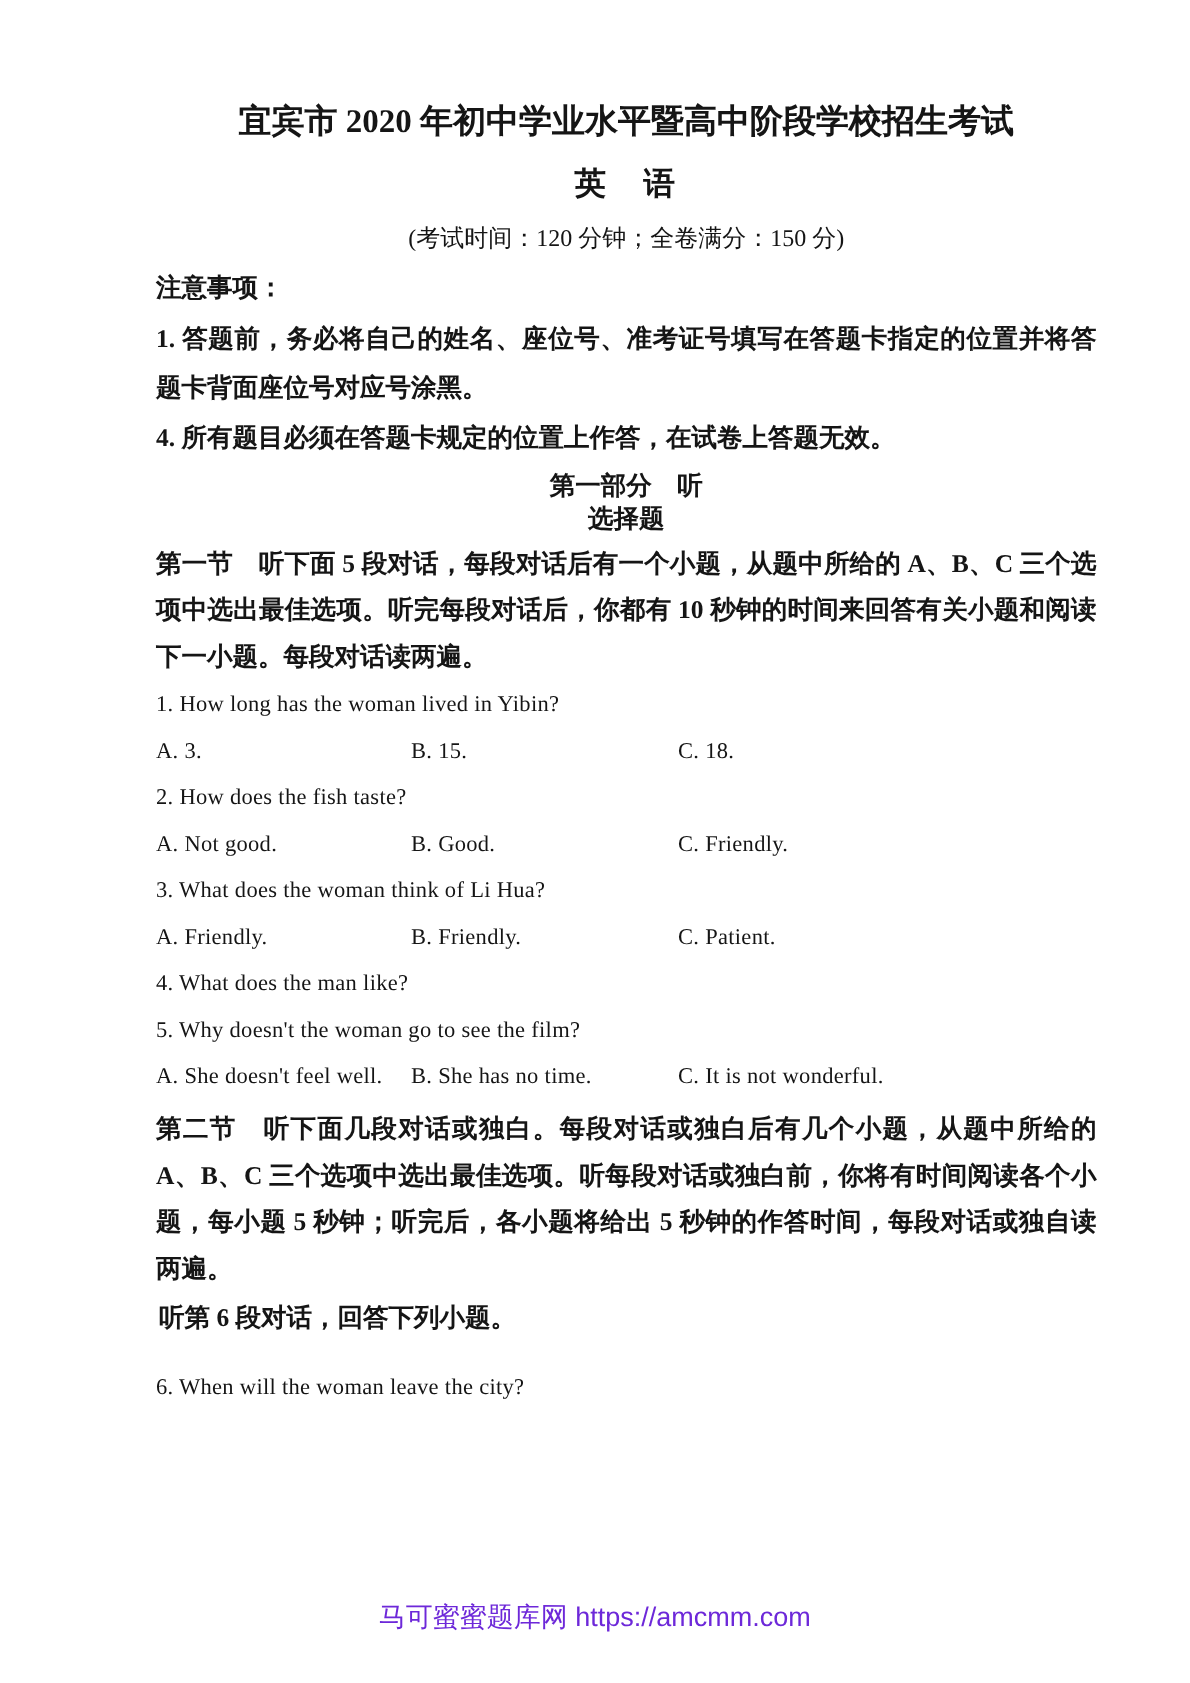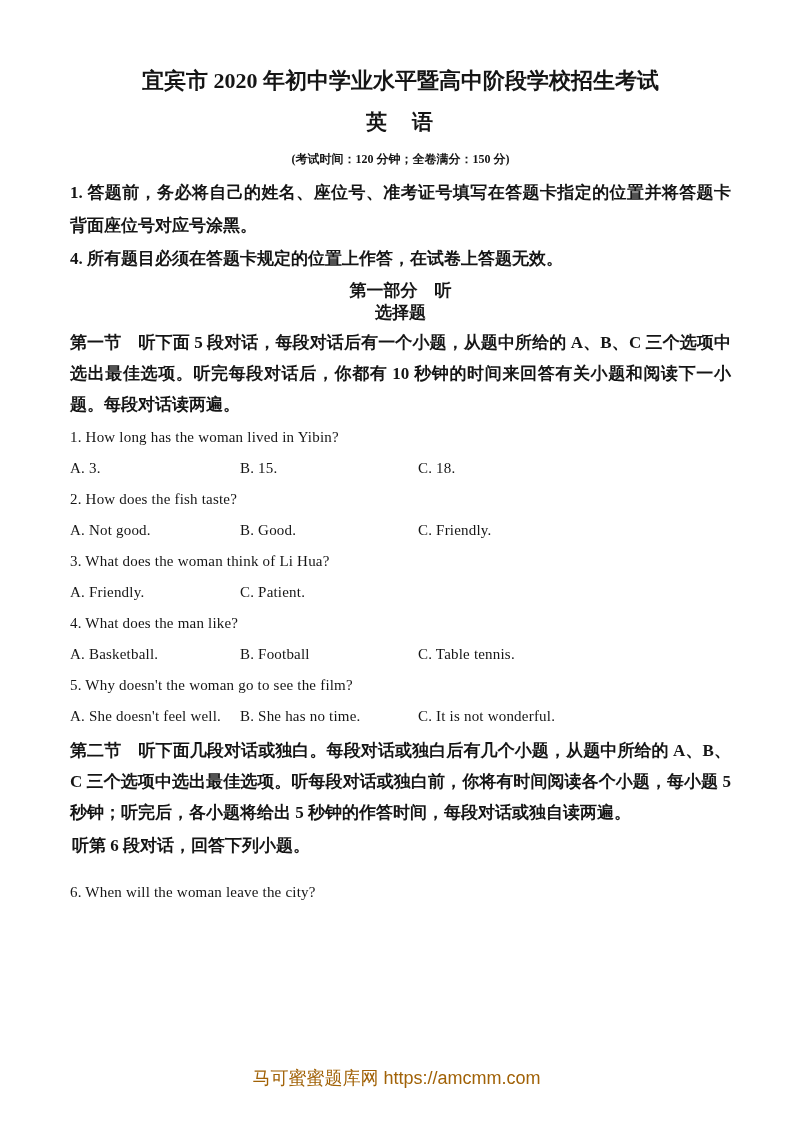--- a/index.html
+++ b/index.html
@@ -7,42 +7,42 @@
   body {
     width: 793px;
     height: 1122px;
     background: #ffffff;
     color: #151515;
     font-family: "Liberation Serif", serif;
     position: relative;
     overflow: hidden;
   }
   .doc {
-    padding: 66px 62px 0 70px;
+    padding: 66px 62px 0 104px;
   }
   
   .title {
     text-align: center;
     font-weight: 700;
     font-size: 22px;
     line-height: 29px;
     font-family: "Liberation Serif", serif;
   }
   .subject {
     text-align: center;
     font-weight: 700;
     font-size: 21px;
     line-height: 27px;
     margin-top: 14px;
     letter-spacing: 2px;
   }
   .exam-info {
     text-align: center;
-    font-weight: 700;
-    font-size: 12px;
+    font-weight: 400;
+    font-size: 16px;
     line-height: 21px;
     margin-top: 13px;
   }
   .notice-heading {
     font-weight: 700;
     font-size: 17px;
     line-height: 22px;
     margin-top: 11px;
   }
   .notice-list { margin-top: 6px; }
@@ -85,36 +85,37 @@
   .opt { display: block; }
   .opt-a { min-width: 170px; }
   .opt-b { min-width: 178px; }
   .q6 { margin-top: 16px; }
   .footer {
     position: absolute;
     left: 0;
     top: 1066px;
     width: 100%;
     text-align: center;
-    color: #a16207;
+    color: #6d28d9;
     font-size: 18px;
     font-family: "Liberation Sans", sans-serif;
   }
 </style>
 </head>
 <body>
 
 <div class="doc">
 
   <div class="title">宜宾市 2020 年初中学业水平暨高中阶段学校招生考试</div>
 
   <div class="subject">英　语</div>
 
   <div class="exam-info">(考试时间：120 分钟；全卷满分：150 分)</div>
 
+  <div class="notice-heading">注意事项：</div>
 
   <div class="notice-list">
     <p class="cn-par">1. 答题前，务必将自己的姓名、座位号、准考证号填写在答题卡指定的位置并将答题卡背面座位号对应号涂黑。</p>
     <p class="cn-par">4. 所有题目必须在答题卡规定的位置上作答，在试卷上答题无效。</p>
   </div>
 
   <div class="center-heading heading-part">第一部分　听</div>
 
   <div class="center-heading heading-choice">选择题</div>
 
@@ -132,29 +133,25 @@
     <div class="en-row">2. How does the fish taste?</div>
     <div class="en-row opt-row">
       <span class="opt opt-a">A. Not good.</span>
       <span class="opt opt-b">B. Good.</span>
       <span class="opt opt-c">C. Friendly.</span>
     </div>
 
     <div class="en-row">3. What does the woman think of Li Hua?</div>
     <div class="en-row opt-row">
       <span class="opt opt-a">A. Friendly.</span>
+      <span class="opt opt-b">B. Friendly.</span>
       <span class="opt opt-c">C. Patient.</span>
     </div>
 
     <div class="en-row">4. What does the man like?</div>
-    <div class="en-row opt-row">
-      <span class="opt opt-a">A. Basketball.</span>
-      <span class="opt opt-b">B. Football</span>
-      <span class="opt opt-c">C. Table tennis.</span>
-    </div>
 
     <div class="en-row">5. Why doesn't the woman go to see the film?</div>
     <div class="en-row opt-row">
       <span class="opt opt-a">A. She doesn't feel well.</span>
       <span class="opt opt-b">B. She has no time.</span>
       <span class="opt opt-c">C. It is not wonderful.</span>
     </div>
 
   </div>
 

